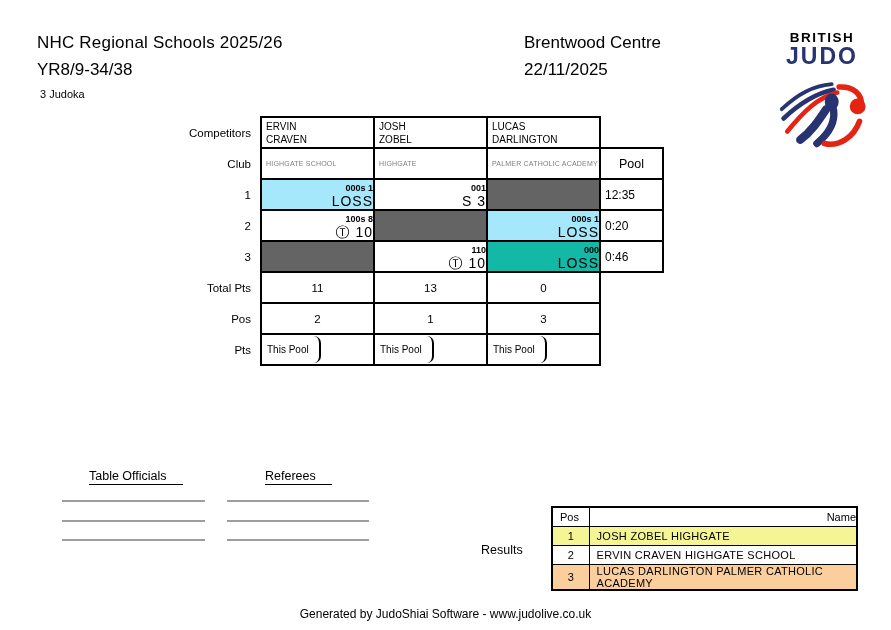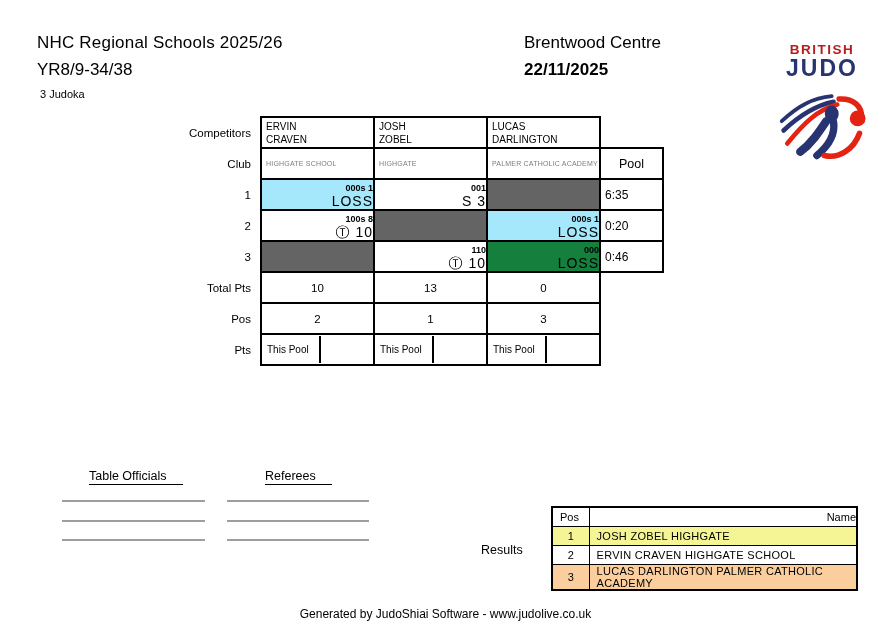--- a/index.html
+++ b/index.html
@@ -5,45 +5,45 @@
   * { margin:0; padding:0; box-sizing:border-box; }
   body { background:#e8e8e8; font-family:"Liberation Sans", sans-serif; }
   .page { position:relative; width:891px; height:630px; background:#ffffff; margin:0 auto;
           overflow:hidden; color:#000; }
 
   
   .hdr-title   { position:absolute; left:37px;  top:33px; font-size:17px; letter-spacing:0.2px; }
   .hdr-cat     { position:absolute; left:37px;  top:60px; font-size:17px; }
   .hdr-judoka  { position:absolute; left:40px;  top:88px; font-size:11px; }
   .hdr-venue   { position:absolute; left:524px; top:33px; font-size:17px; }
-  .hdr-date    { position:absolute; left:524px; top:60px; font-size:17px;font-weight:bold; }
+  .hdr-date    { position:absolute; left:524px; top:60px; font-size:17px; }
 
   
   .logo { position:absolute; left:770px; top:30px; width:104px; text-align:center; }
-  .logo-british { font-size:13.5px; font-weight:bold; color:#b91c1c; letter-spacing:1.5px; line-height:15px;margin-top:12px; }
+  .logo-british { font-size:13.5px; font-weight:bold; color:#000000; letter-spacing:1.5px; line-height:15px; }
   .logo-judo    { font-size:23px;  font-weight:bold; color:#283371; letter-spacing:2px;  line-height:23px; }
   .logo-fig     { margin-top:5px; }
 
   
   table.pool { position:absolute; left:189px; top:116px; border-collapse:collapse; table-layout:fixed; }
   table.pool td { border:2px solid #000; height:31px; overflow:hidden; }
   table.pool td.lbl { border:none; text-align:right; padding-right:9px; font-size:11.5px; white-space:nowrap; }
   table.pool td.nb  { border:none; }
   .name-cell { vertical-align:top; font-size:10px; line-height:13px; padding:2px 0 0 4px; text-transform:uppercase; }
   .center-cell { text-align:center; font-size:11.5px; }
   .club-cell { font-size:7px; color:#7d7d7d; padding-left:4px; letter-spacing:0.2px; }
   .time-h { text-align:center; font-size:12.5px; }
   .time-v { font-size:12px; padding-left:4px; }
   .mcell { padding:0; text-align:right; vertical-align:middle; }
   .mcell .sub  { font-size:9px; font-weight:bold; line-height:12px; margin-top:1px; }
   .mcell .main { font-size:14px; line-height:15px; letter-spacing:1px; }
   .pts-cell { padding:0; }
   .pts-split { display:flex; height:27px; }
   .pts-left  { width:53%; border-right:2px solid #000; display:flex; align-items:center;
-               padding-left:5px; font-size:10px; white-space:nowrap; }
+               padding-left:5px; font-size:10px; white-space:nowrap;border-radius:7px; }
   .pts-right { flex:1; }
 
   
   .sig-head { position:absolute; font-size:12.5px; border-bottom:1px solid #000; padding:0 16px 1px 0; }
   .sig-officials { left:89px; top:469px; }
   .sig-referees  { left:265px; top:469px; }
   .sig-line { position:absolute; height:0; border-top:2px solid #9e9e9e; }
 
   
   .results-label { position:absolute; left:481px; top:543px; font-size:12.5px; }
@@ -121,21 +121,21 @@
       <td class="lbl">1</td>
       <td class="mcell" style="background: rgb(165, 232, 251);">
         <div class="sub">000s 1</div>
         <div class="main">LOSS</div>
       </td>
       <td class="mcell">
         <div class="sub">001</div>
         <div class="main">S 3</div>
       </td>
       <td class="mcell" style="background: rgb(100, 100, 100);"></td>
-      <td class="time-v">6:35</td>
+      <td class="time-v">12:35</td>
     </tr>
     <tr>
       <td class="lbl">2</td>
       <td class="mcell">
         <div class="sub">100s 8</div>
         <div class="main">Ⓣ 10</div>
       </td>
       <td class="mcell" style="background: rgb(100, 100, 100);"></td>
       <td class="mcell" style="background: rgb(165, 232, 251);">
         <div class="sub">000s 1</div>
@@ -143,30 +143,30 @@
       </td>
       <td class="time-v">0:20</td>
     </tr>
     <tr>
       <td class="lbl">3</td>
       <td class="mcell" style="background: rgb(100, 100, 100);"></td>
       <td class="mcell">
         <div class="sub">110</div>
         <div class="main">Ⓣ 10</div>
       </td>
-      <td class="mcell" style="background: #15803d;">
+      <td class="mcell" style="background: #14b8a6;">
         <div class="sub">000</div>
         <div class="main">LOSS</div>
       </td>
       <td class="time-v">0:46</td>
     </tr>
 
     <tr>
       <td class="lbl">Total Pts</td>
-      <td class="center-cell">10</td>
+      <td class="center-cell">11</td>
       <td class="center-cell">13</td>
       <td class="center-cell">0</td>
       <td class="nb"></td>
     </tr>
     <tr>
       <td class="lbl">Pos</td>
       <td class="center-cell">2</td>
       <td class="center-cell">1</td>
       <td class="center-cell">3</td>
       <td class="nb"></td>

